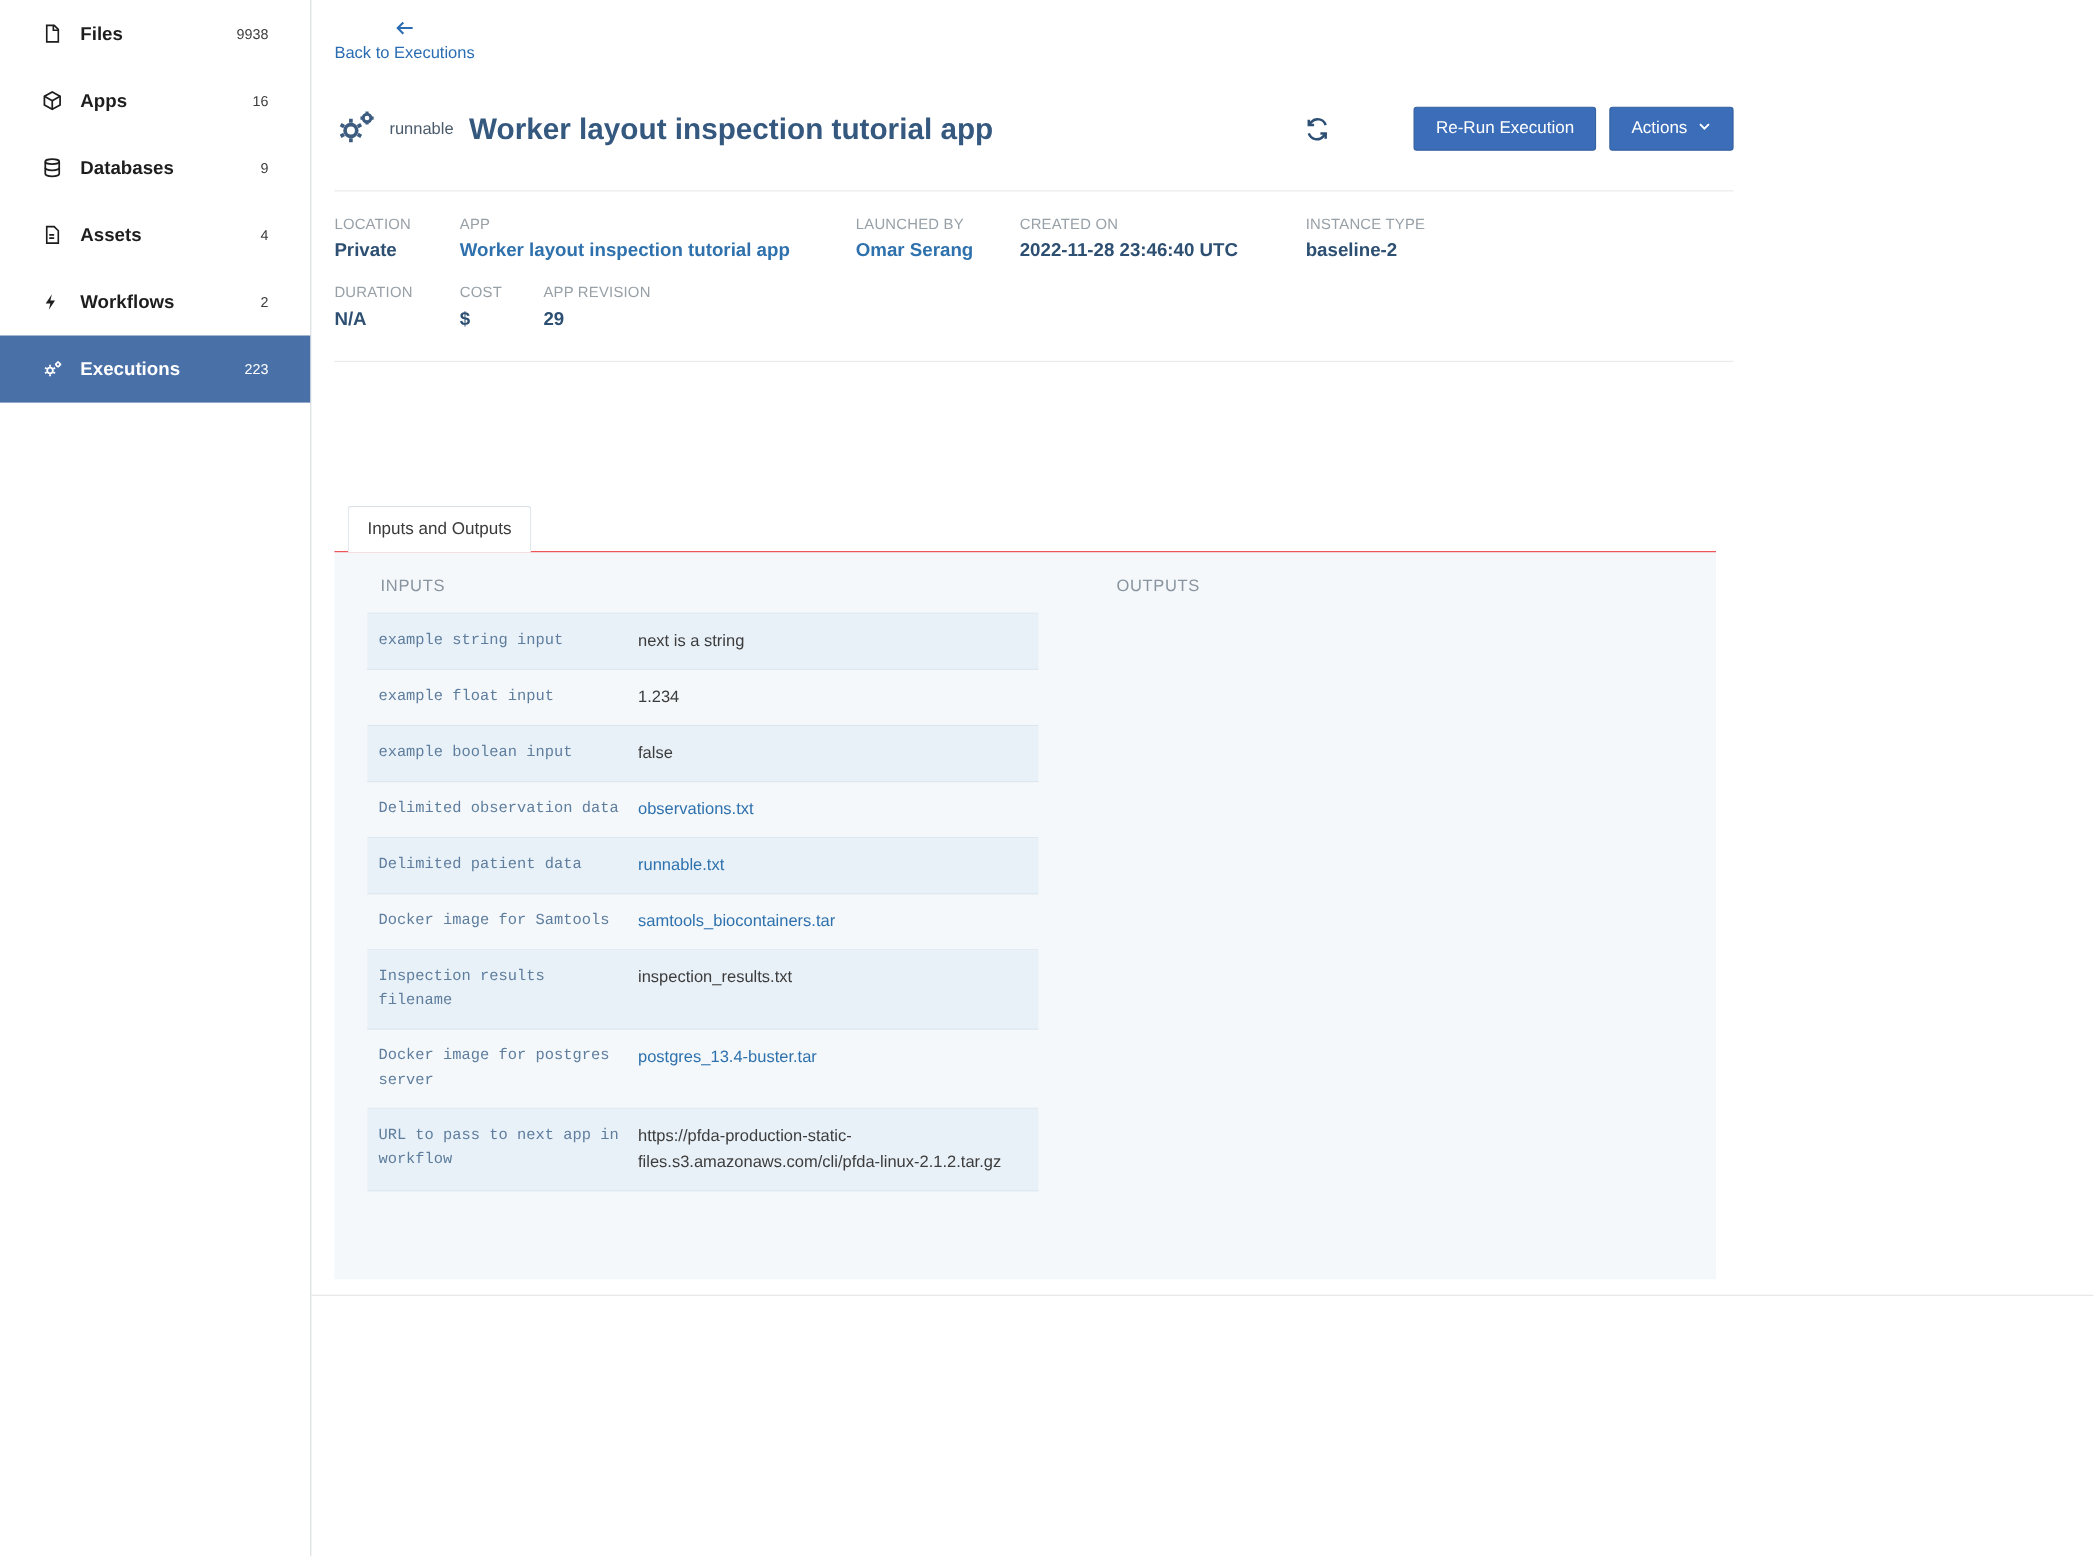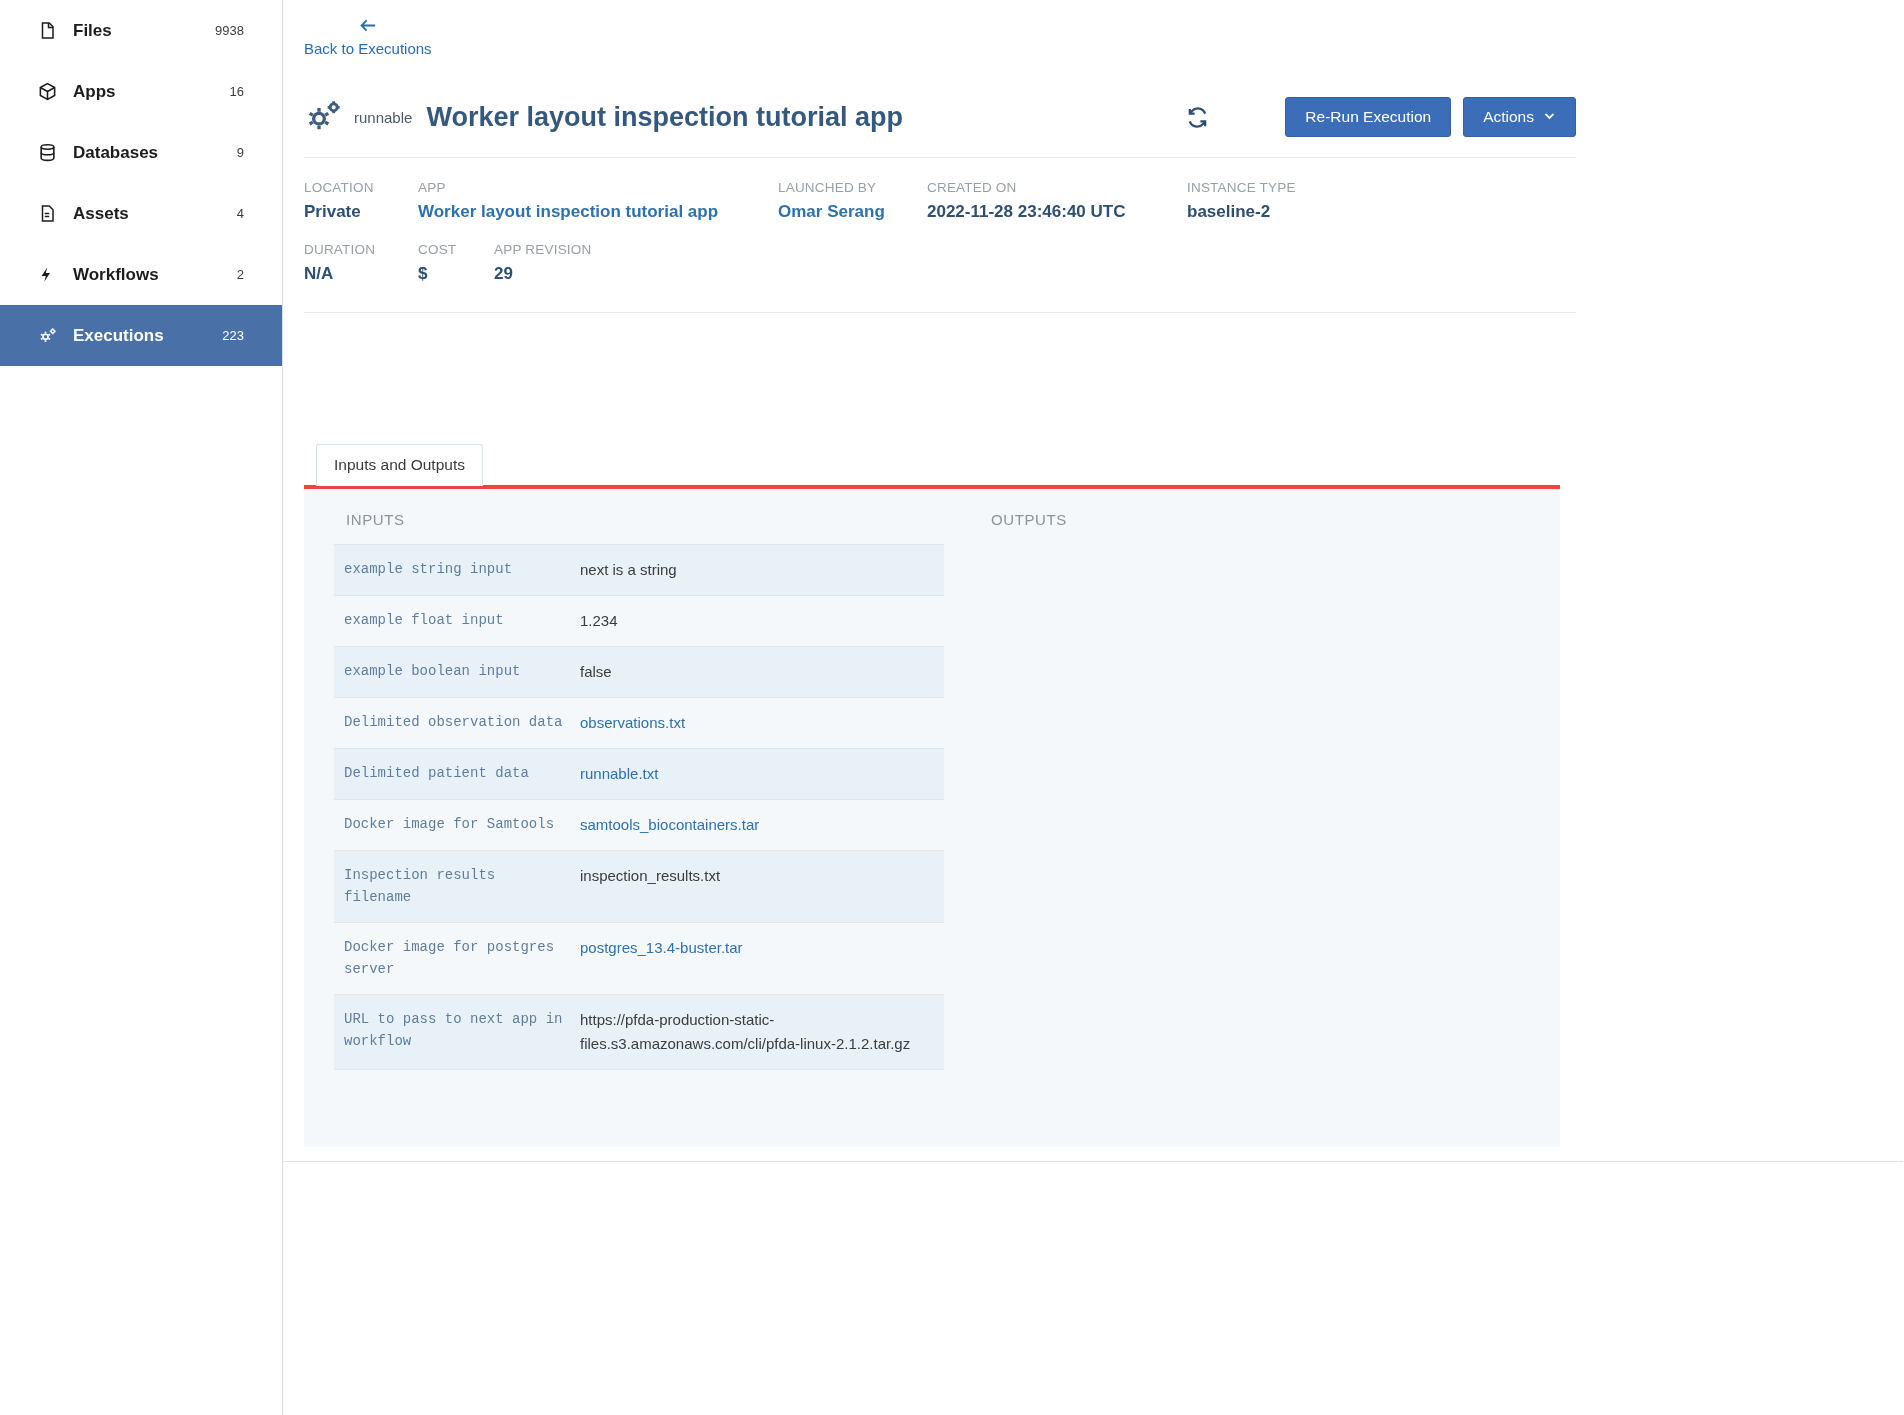--- a/index.html
+++ b/index.html
@@ -19,21 +19,21 @@
   .nav-item.active { background:#4a70a8; color:#fff; }
   .nav-item.active .nav-icon, .nav-item.active .nav-label, .nav-item.active .nav-count { color:#fff; }
 
   
   .main { flex:1; padding:18px 0 0 21px; }
   .content { width:1272px; }
 
   .back-link { display:inline-flex; align-items:center; gap:7px; color:#2a6cb2; font-size:15px; font-weight:normal; text-decoration:none; cursor:pointer;flex-direction:column; }
   .back-link svg { display:block; }
 
-  .header-section { border-bottom:1px solid #e7e9ea; padding-bottom:20px; }
+  .header-section { border-bottom:1px solid #e7e9ea; padding-bottom:36px; }
   .header-row { display:flex; align-items:center; margin-top:40px; }
   .app-icon { color:#3d5c80; display:flex; margin-right:10px; }
   .runnable-badge { font-size:15px; color:#4a5a6b; margin-right:14px; }
   .page-title { font-size:27px; font-weight:bold; color:#35587f; }
   .header-spacer { flex:1; }
   .refresh-btn { background:none; border:none; color:#2e4f74; cursor:pointer; margin-right:30px; display:flex; padding:4px; }
   .btn { background:#3b6db8; color:#fff; border:1px solid #34619f; border-radius:3px; height:40px; padding:0 19px; font-size:15.5px; font-family:"Liberation Sans",sans-serif; cursor:pointer; display:inline-flex; align-items:center; gap:9px;margin-left:42px; }
   .btn + .btn { margin-left:12px; }
 
   .meta-section { padding:22px 0 28px; border-bottom:1px solid #e7e9ea; }
@@ -47,21 +47,21 @@
   [data-name="meta-row-1"] .meta-col:nth-child(2){ width:360px; }
   [data-name="meta-row-1"] .meta-col:nth-child(3){ width:149px; }
   [data-name="meta-row-1"] .meta-col:nth-child(4){ width:260px; }
   [data-name="meta-row-2"] .meta-col:nth-child(1){ width:114px; }
   [data-name="meta-row-2"] .meta-col:nth-child(2){ width:76px; }
 
   
   .tabs-row { display:flex; margin-top:131px; position:relative; z-index:2; }
   .tab { background:#fff; border:1px solid #d9e1e9; border-bottom:none; border-radius:3px 3px 0 0; padding:11px 17px 12px; font-size:15.5px; color:#3a3a3a; margin-left:12px; cursor:pointer; }
 
-  .io-panel { background:#f4f8fb; width:1256px; min-height:662px; margin-top:-1px; padding:16px 0 10px 30px; display:flex; border-top:4px solid #ef4444; }
+  .io-panel { background:#f4f8fb; width:1256px; min-height:662px; margin-top:-1px; padding:16px 0 10px 30px; display:flex; border-top:1px solid #ef4444;gap:24px; }
   .io-col-inputs { width:645px; flex:none; }
   .io-col-outputs { flex:1; }
   .io-heading { font-size:15px; color:#8a949e; letter-spacing:.6px; margin:6px 0 16px 12px; }
 
   .io-table { width:610px; border-top:1px solid #dde7ef; }
   .io-row { display:flex; padding:13px 10px; border-bottom:1px solid #dde7ef; }
   .io-row:nth-child(odd) { background:#e9f1f8; }
   .io-label { width:226px; flex:none; font-family:"Liberation Mono","DejaVu Sans Mono",monospace; font-size:14px; line-height:1.6; color:#5f7e9e; }
   .io-value { flex:1; padding-left:10px; font-size:15px; line-height:1.6; color:#3c3c3c; overflow-wrap:break-word; word-break:break-word; }
   .io-value.link { color:#2e71ad; cursor:pointer; }

